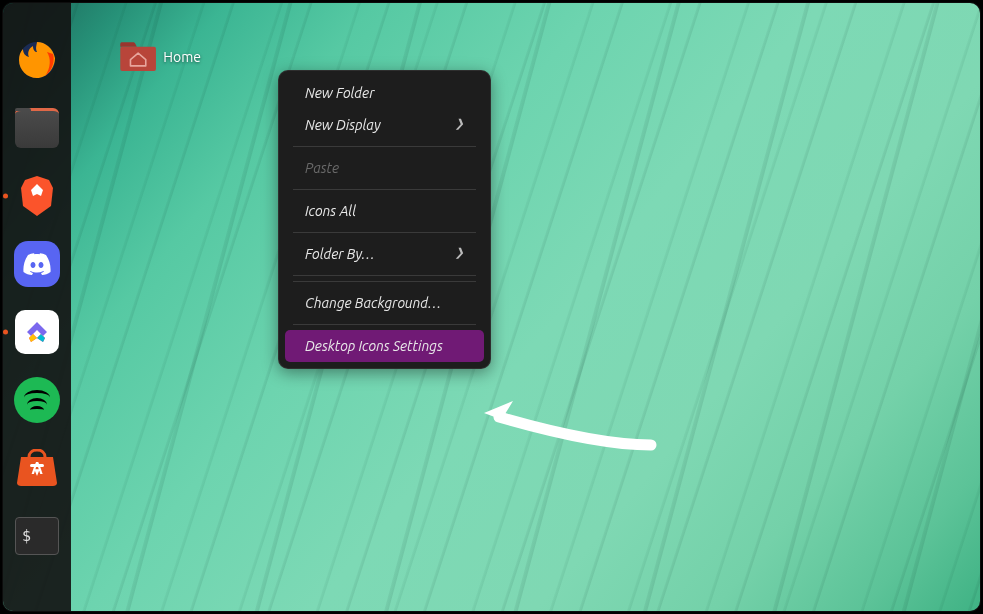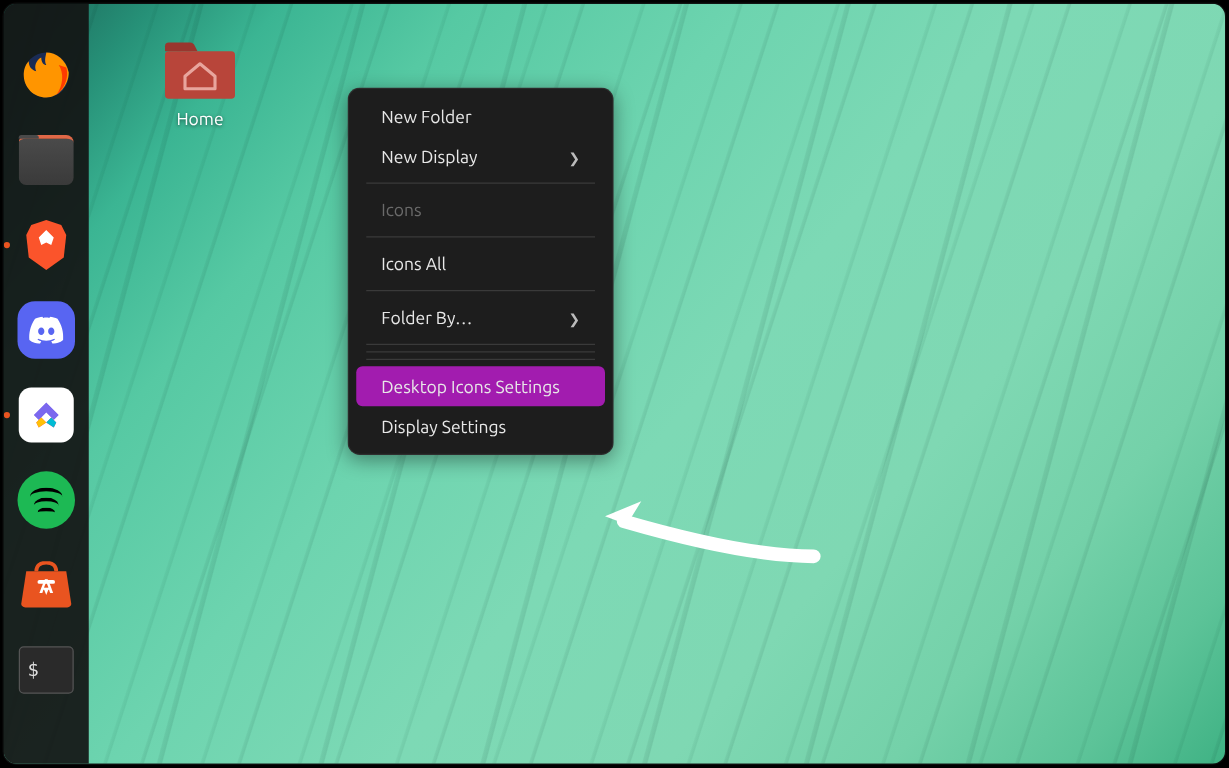--- a/index.html
+++ b/index.html
@@ -174,21 +174,21 @@
       color: #ddd;
       font-family: monospace;
       font-size: 15px;
     }
     .desktop-icon {
       position: absolute;
       left: 116px;
       top: 30px;
       width: 82px;
       display: flex;
-      flex-direction: column;
+      flex-direction: row;
       align-items: center;
       gap: 6px;
       cursor: pointer;
       z-index: 2;
     }
     .folder-icon {
       width: 60px;
       height: 48px;
       position: relative;
     }
@@ -208,27 +208,28 @@
       z-index: 10;
       box-shadow: 0 4px 16px rgba(0,0,0,0.4);
       border: 1px solid rgba(255,255,255,0.08);
     }
     .menu-item {
       padding: 8px 20px;
       color: #e8e8e8;
       font-size: 14px;
       cursor: pointer;
       display: flex;
-      align-items: flex-end;
+      align-items: flex-start;
       justify-content: space-between;
       margin: 0 6px;
       border-radius: 5px;
+      font-style: italic;
     }
     .menu-item.hovered {
-      background: #a21caf;
+      background: #701a75;
     }
     .menu-item.disabled {
       color: #6a6a6a;
       cursor: default;
     }
     .menu-separator {
       height: 1px;
       background: #3a3a3a;
       margin: 5px 14px;
     }
@@ -317,39 +318,39 @@
   <div class="context-menu">
     <div class="menu-item">
       <span>New Folder</span>
     </div>
     <div class="menu-item">
       <span>New Display</span>
       <span class="submenu-arrow">❯</span>
     </div>
     <div class="menu-separator"></div>
     <div class="menu-item disabled">
-      <span>Icons</span>
+      <span>Paste</span>
     </div>
     <div class="menu-separator"></div>
     <div class="menu-item">
       <span>Icons All</span>
     </div>
     <div class="menu-separator"></div>
     <div class="menu-item">
       <span>Folder By…</span>
       <span class="submenu-arrow">❯</span>
     </div>
     <div class="menu-separator"></div>
     <div class="menu-separator"></div>
+    <div class="menu-item">
+      <span>Change Background…</span>
+    </div>
     <div class="menu-separator"></div>
     <div class="menu-item hovered">
       <span>Desktop Icons Settings</span>
-    </div>
-    <div class="menu-item">
-      <span>Display Settings</span>
     </div>
   </div>
 
   <svg class="annotation-arrow" width="180" height="60" viewBox="0 0 180 60">
     <path d="M170 50 C 130 50, 80 40, 18 22" stroke="#fff" stroke-width="11" fill="none" stroke-linecap="round"></path>
     <path d="M3 18 L32 6 L24 19 L35 30 Z" fill="#fff"></path>
   </svg>
 </div>
 
 </body></html>

